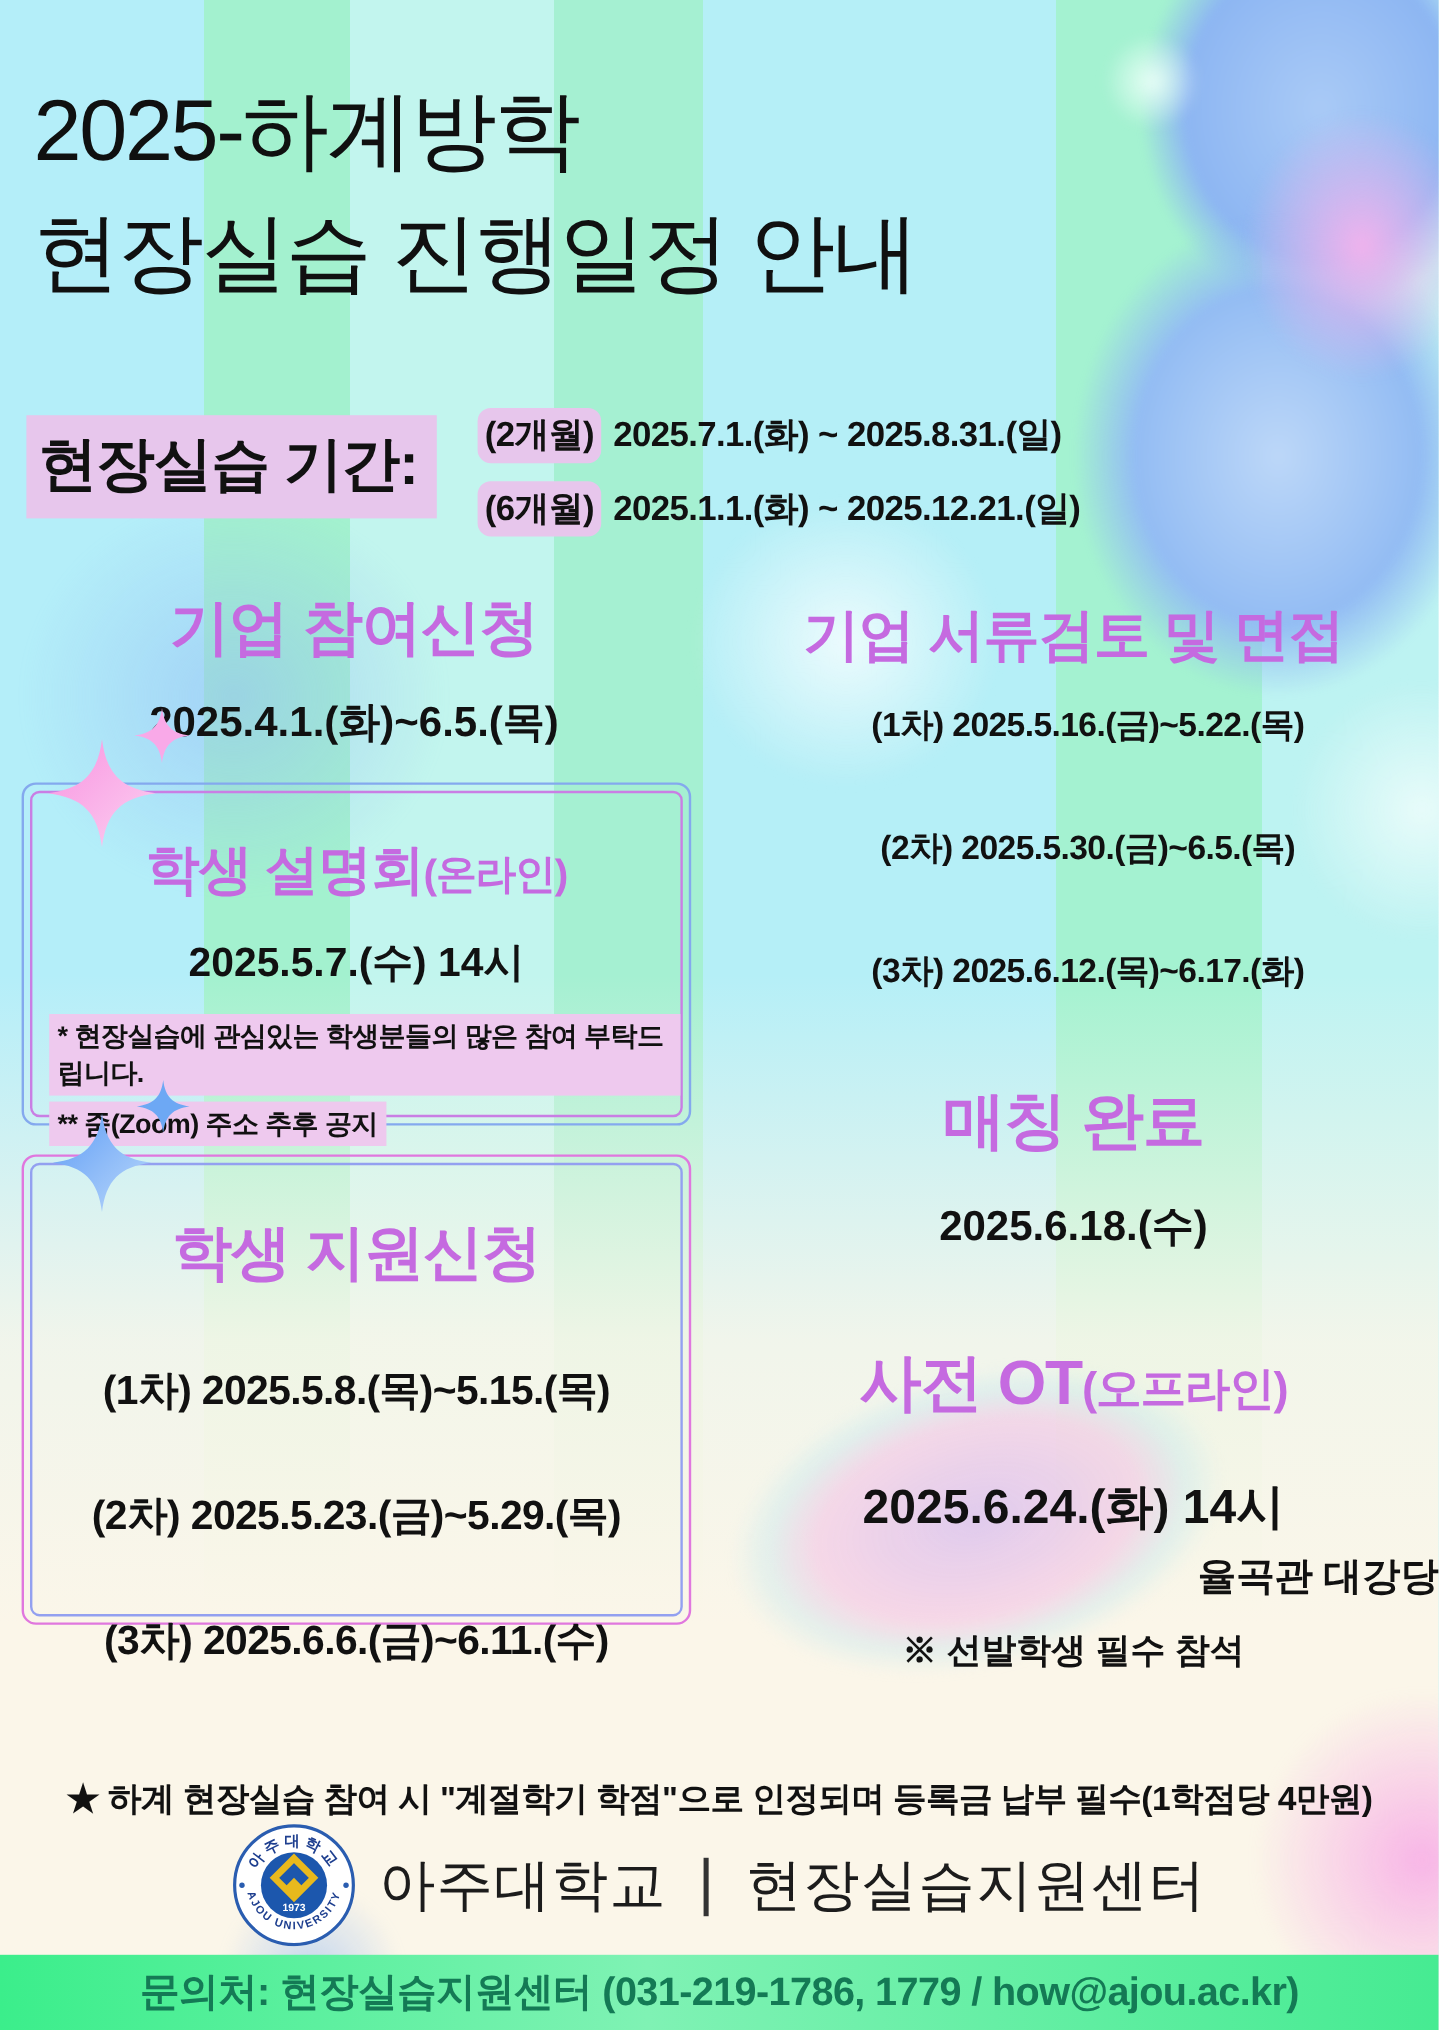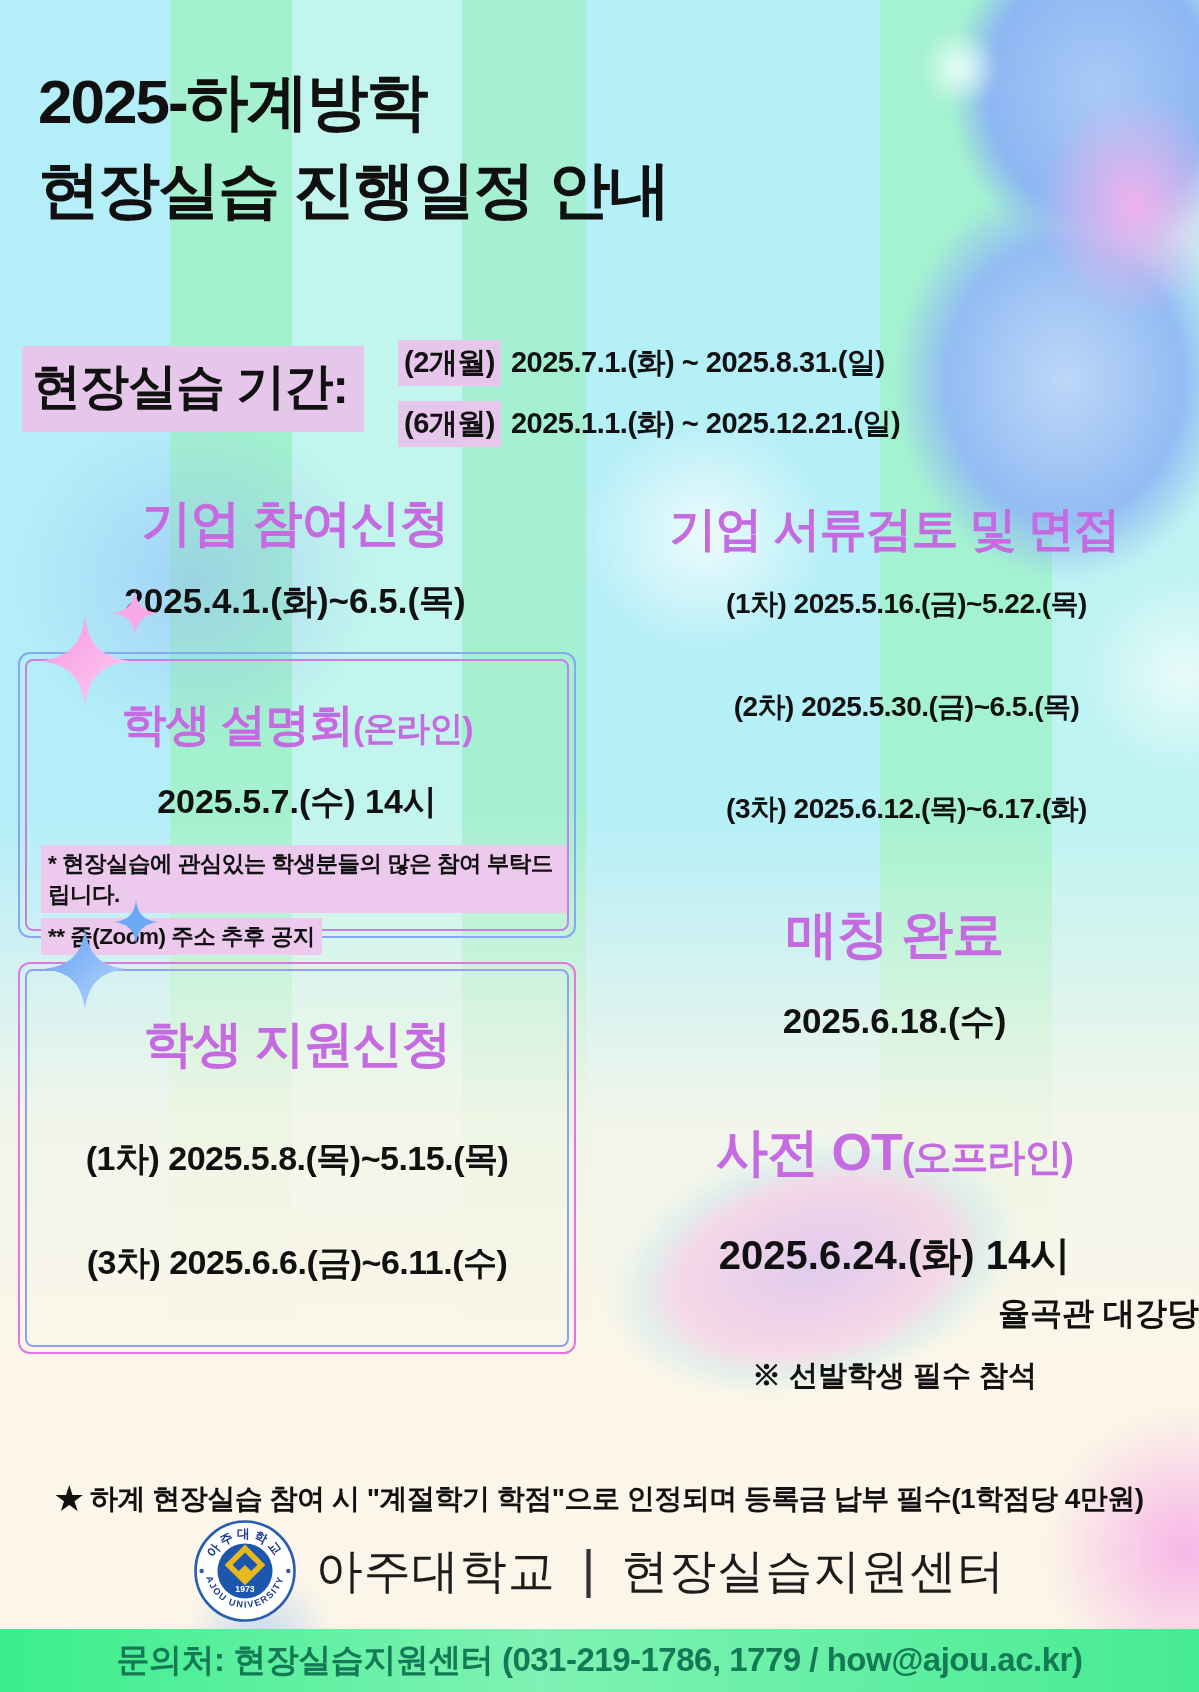--- a/index.html
+++ b/index.html
@@ -24,28 +24,28 @@
   .b-tr-white{left:920px;top:28px;width:80px;height:80px;background:radial-gradient(closest-side,rgba(236,255,248,.95),rgba(236,255,248,0));}
   .b-left{left:-40px;top:360px;width:470px;height:440px;background:radial-gradient(closest-side,rgba(148,188,244,.55),rgba(148,188,244,0) 75%);}
   .b-midwhite{left:540px;top:380px;width:330px;height:310px;background:radial-gradient(closest-side,rgba(255,255,255,.75),rgba(255,255,255,0) 78%);}
   .b-rwhite{left:1040px;top:530px;width:290px;height:290px;background:radial-gradient(closest-side,rgba(250,255,253,.7),rgba(250,255,253,0) 75%);}
   .b-bottom{left:500px;top:1120px;width:580px;height:340px;transform:rotate(-14deg);
     background:radial-gradient(closest-side at 55% 45%,rgba(204,168,240,.55),rgba(242,178,228,.45) 52%,rgba(176,226,240,.3) 68%,rgba(176,226,240,0) 80%);}
   .b-brpink{left:1005px;top:1370px;width:360px;height:360px;background:radial-gradient(closest-side,rgba(247,170,230,.85),rgba(247,170,230,0) 78%);}
   .b-blblue{left:160px;top:1545px;width:200px;height:200px;background:radial-gradient(closest-side,rgba(140,182,245,.5),rgba(140,182,245,0) 75%);}
 
   .layer{position:absolute;inset:0;}
-  .title{position:absolute;left:38px;top:58px;font-size:62px;line-height:1.42;font-weight:700;letter-spacing:-2px;color:#101010;}
+  .title{position:absolute;left:28px;top:58px;font-size:72px;line-height:1.42;font-weight:400;letter-spacing:-2px;color:#101010;}
   .title span{display:block;}
 
   .period-label{position:absolute;left:22px;top:346px;background:#e7c6ec;padding:8px 16px 12px 10px;
     font-size:49px;font-weight:800;letter-spacing:-1px;}
   .period-rows{position:absolute;left:398px;top:340px;font-size:29px;font-weight:700;letter-spacing:-0.5px;}
   .period-row{margin-bottom:15px;}
-  .period-tag{background:#e7c6ec;padding:3px 6px;font-weight:800;margin-right:10px;display:inline-block;}
+  .period-tag{background:#e7c6ec;padding:3px 6px;font-weight:800;margin-right:10px;display:inline-block;border-radius:11px;}
 
   .h-purple{color:#c56ae0;font-weight:800;letter-spacing:-1px;}
   .col-right{position:absolute;left:590px;top:0;width:609px;}
   .cl-h1{position:absolute;left:0;top:490px;width:590px;text-align:center;font-size:50px;}
   .cl-d1{position:absolute;left:0;top:578px;width:590px;text-align:center;font-size:35px;font-weight:600;}
   .cr-h1{position:absolute;left:0;top:498px;width:609px;text-align:center;font-size:47px;}
   .cr-r{position:absolute;left:12px;width:609px;text-align:center;font-size:28px;font-weight:600;letter-spacing:-0.5px;}
   .cr-r1{top:585px;} .cr-r2{top:688px;} .cr-r3{top:790px;}
   .cr-h2{position:absolute;left:0;top:900px;width:609px;text-align:center;font-size:52px;}
   .cr-d2{position:absolute;left:0;top:998px;width:609px;text-align:center;font-size:35px;font-weight:600;}
@@ -133,20 +133,21 @@
           <div class="note-line">* 현장실습에 관심있는 학생분들의 많은 참여 부탁드립니다.</div>
           <div class="note-line">** 줌(Zoom) 주소 추후 공지</div>
         </div>
       </div>
     </div>
 
     <div class="frame box2">
       <div class="frame-inner">
         <div class="box2-title h-purple">학생 지원신청</div>
         <div class="box2-r">(1차) 2025.5.8.(목)~5.15.(목)</div>
+        <div class="box2-r">(2차) 2025.5.23.(금)~5.29.(목)</div>
         <div class="box2-r">(3차) 2025.6.6.(금)~6.11.(수)</div>
       </div>
     </div>
 
     <svg class="sparkle sp-p-big" viewBox="0 0 100 100">
       <defs>
           <linearGradient id="gp1" x1="0" y1="0" x2="1" y2="1">
         <stop offset="0" stop-color="#f893e0"></stop>
             <stop offset="1" stop-color="#fcd0f1"></stop>
           </linearGradient>

